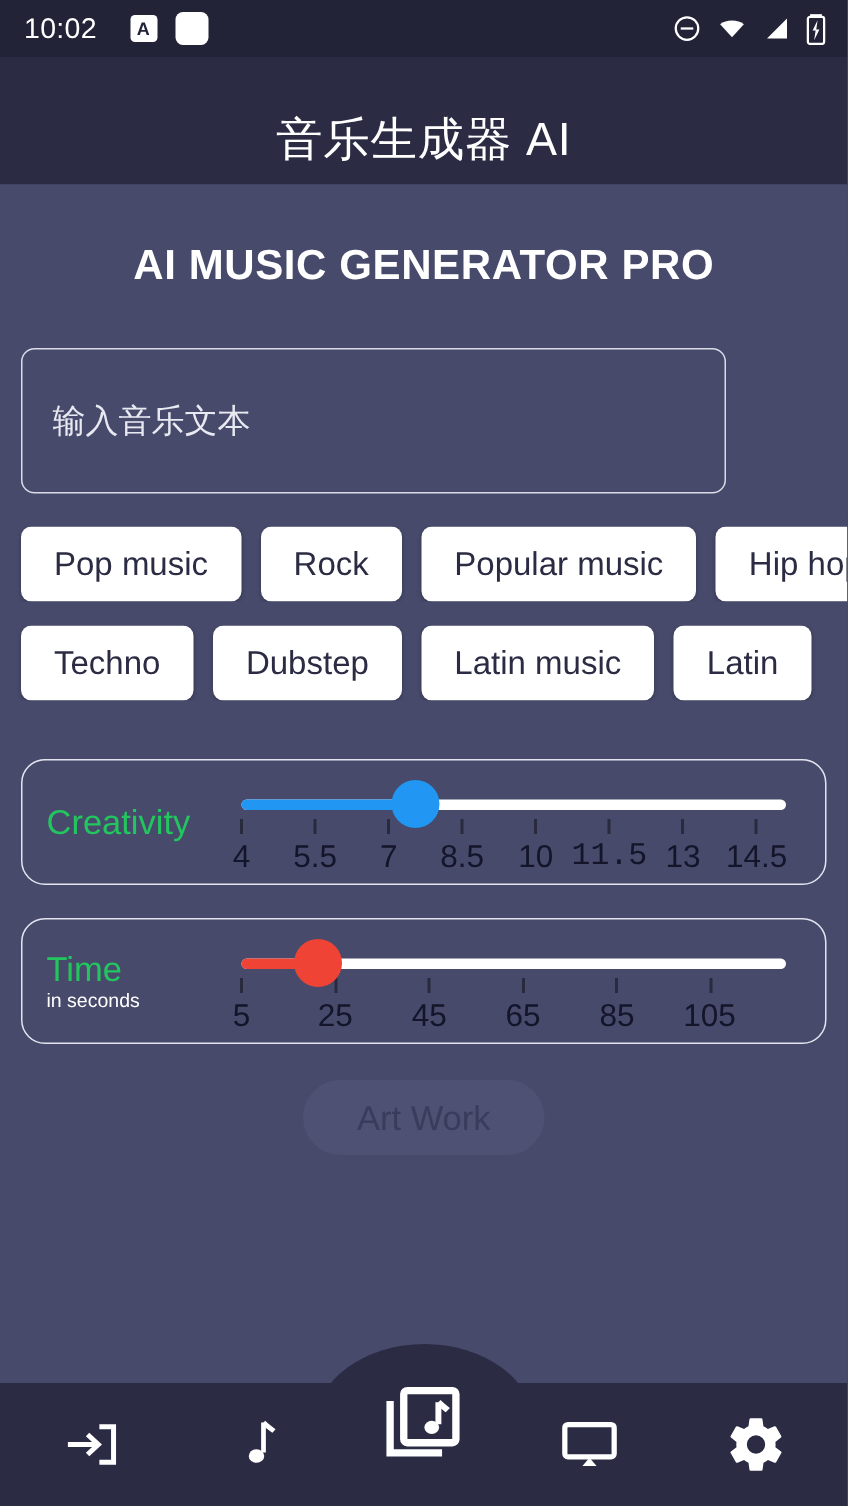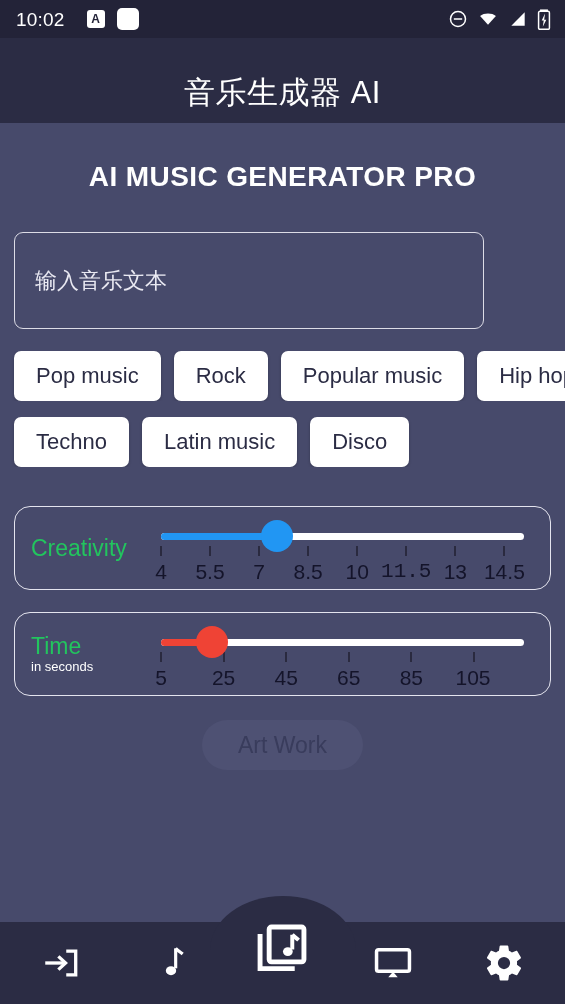--- a/index.html
+++ b/index.html
@@ -178,22 +178,23 @@
 
     <div class="chip-row">
       <button class="chip">Pop music</button>
       <button class="chip">Rock</button>
       <button class="chip">Popular music</button>
       <button class="chip">Hip hop</button>
     </div>
 
     <div class="chip-row second">
       <button class="chip">Techno</button>
+      <button class="chip">Dubstep</button>
       <button class="chip">Latin music</button>
-      <button class="chip">Disco</button>
+      <button class="chip">Latin</button>
     </div>
 
     <div class="slider-card creativity">
       <div class="slider-label">
         <div class="lab">Creativity</div>
       </div>
       <div class="slider-area" id="slider-area-0">
           <div class="track" style="left: 10px; width: 363px;"></div>
           <div class="track-fill" style="left: 10px; width: 116.16px; background: rgb(33, 150, 243);"></div>
           <div class="ticks" style="left: 0px; width: 399px;">

